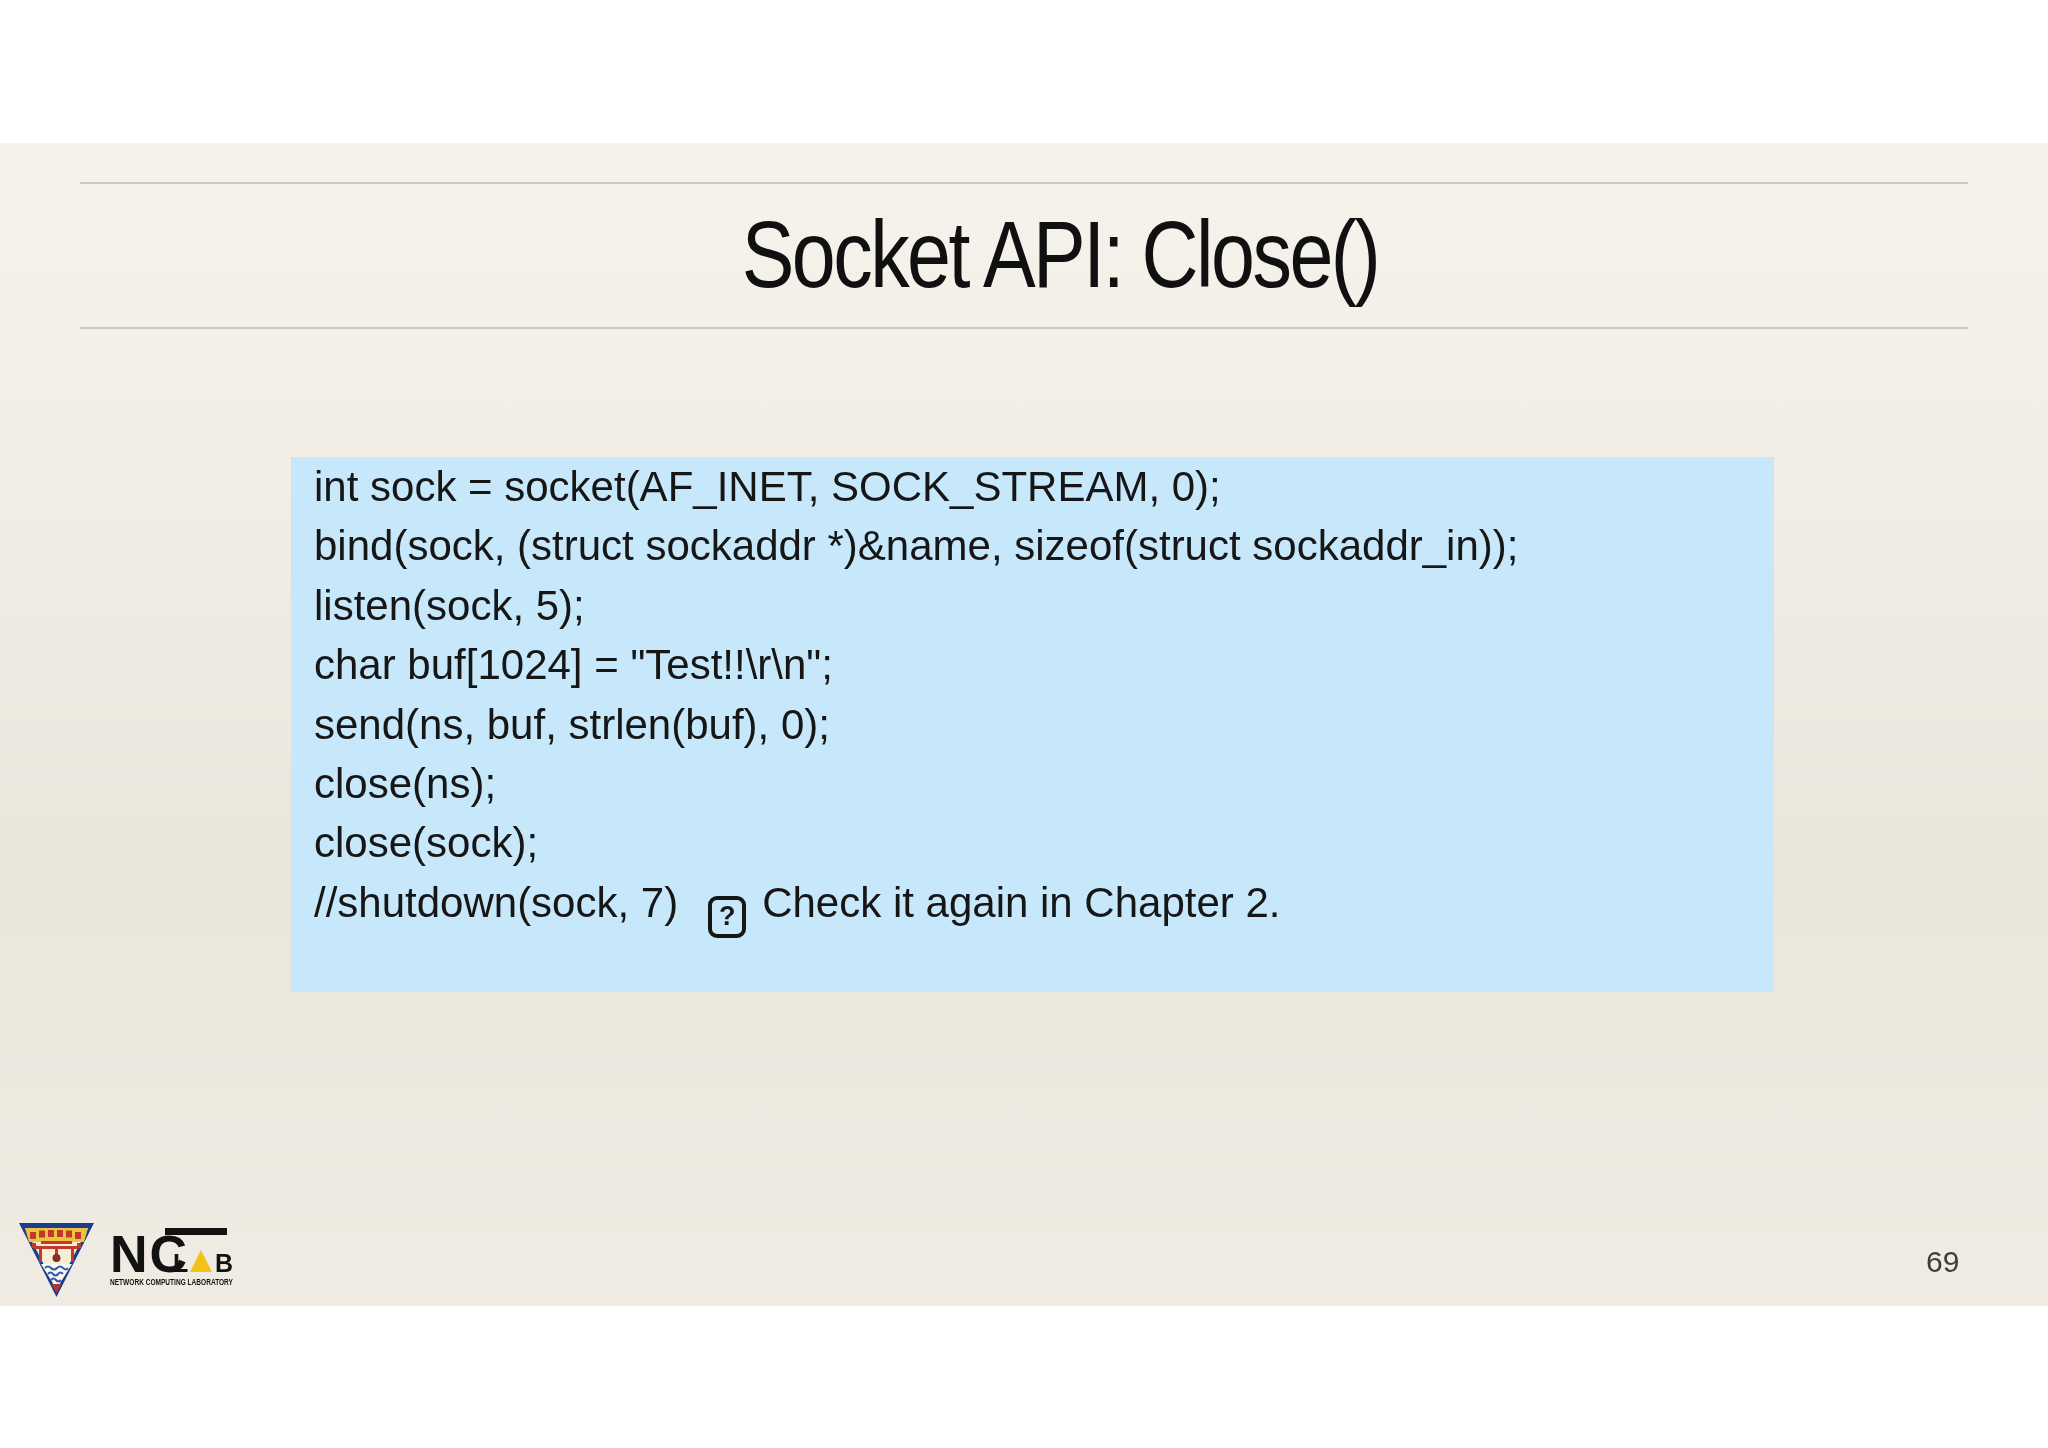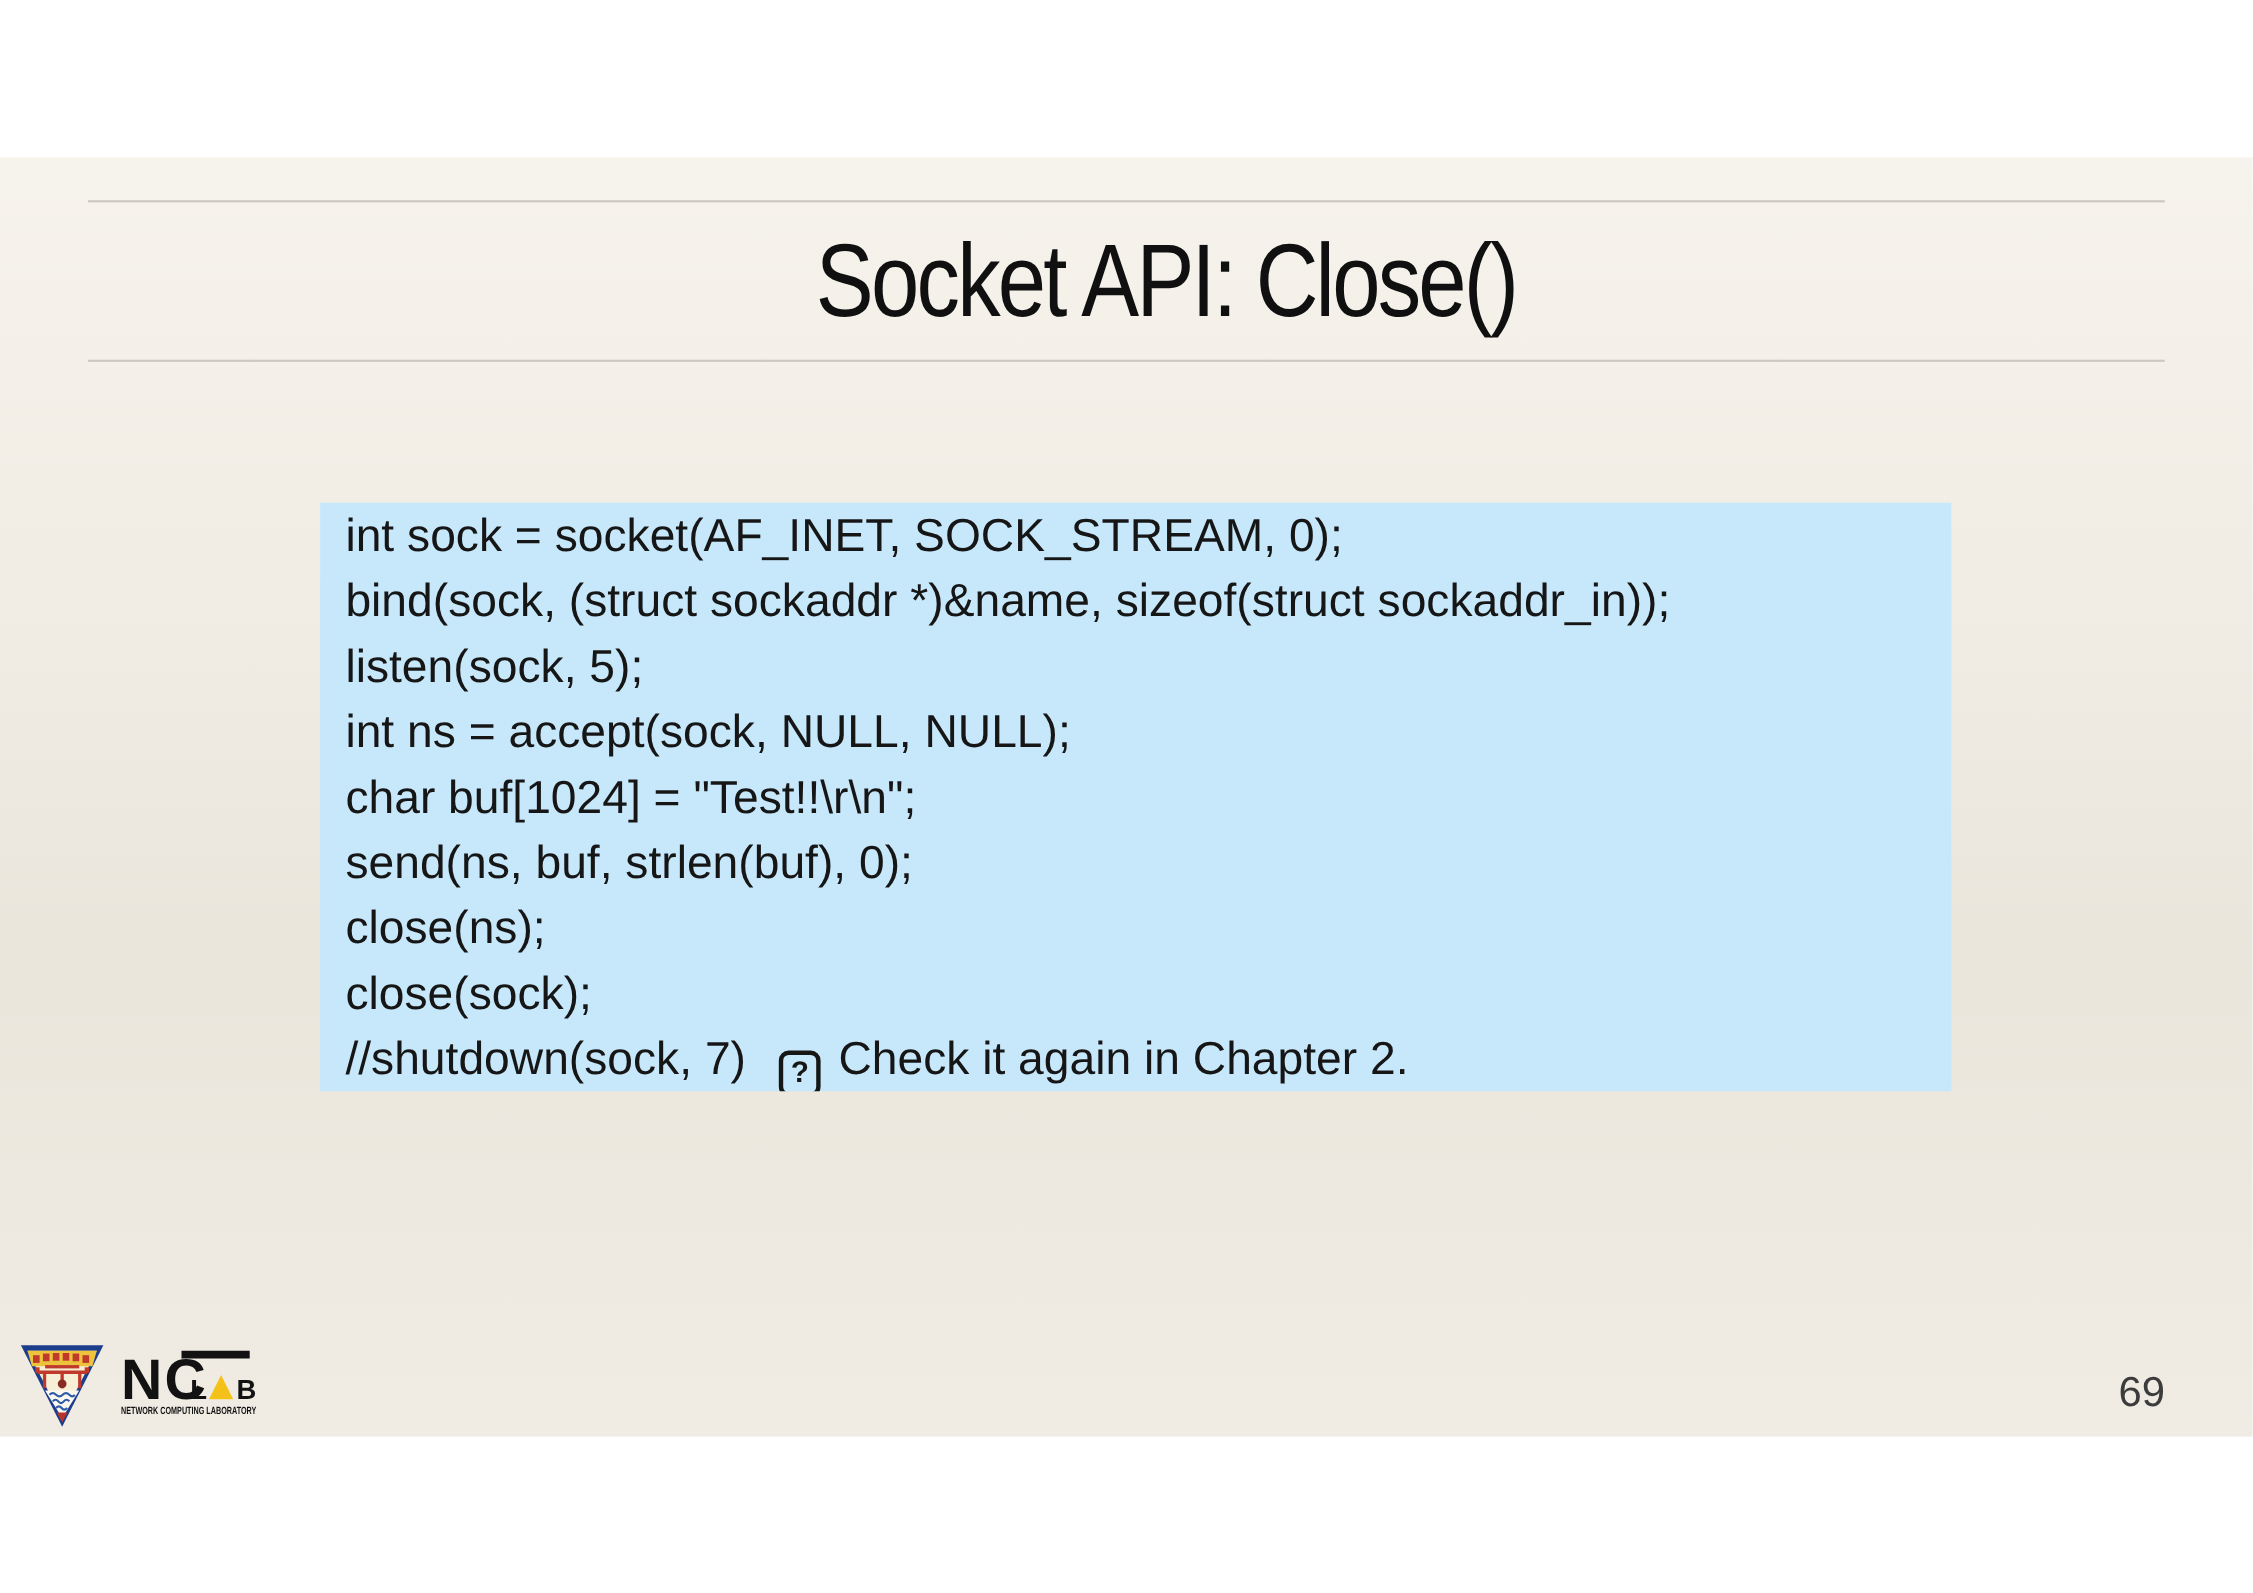--- a/index.html
+++ b/index.html
@@ -58,21 +58,21 @@
     border-radius: 9px;
     font-size: 27px;
     font-weight: bold;
     text-align: center;
     line-height: 32px;
     vertical-align: -8px;
     margin: 0 16px 0 30px;
   }
   .pagenum {
     position: absolute; left: 1926px; top: 1104px;
-    font-size: 38px; line-height: 1;
+    font-size: 30px; line-height: 1;
     color: #3c3c3c;
   }
   .logo {
     position: absolute; left: 15px; top: 1072px;
     width: 230px; height: 90px;
   }
 </style>
 </head>
 <body>
 
@@ -83,21 +83,20 @@
   <div class="title-wrap">
     <span class="title">Socket API: Close()</span>
   </div>
 
   <div class="rule rule-bottom"></div>
 
   <div class="codebox">
     <div class="cline">int sock = socket(AF_INET, SOCK_STREAM, 0);</div>
     <div class="cline">bind(sock, (struct sockaddr *)&amp;name, sizeof(struct sockaddr_in));</div>
     <div class="cline">listen(sock, 5);</div>
-    <div class="cline">int ns = accept(sock, NULL, NULL);</div>
     <div class="cline">char buf[1024] = "Test!!\r\n";</div>
     <div class="cline">send(ns, buf, strlen(buf), 0);</div>
     <div class="cline">close(ns);</div>
     <div class="cline">close(sock);</div>
     <div class="cline"><span>//shutdown(sock, 7)</span><span class="glyphbox">?</span><span>Check it again in Chapter 2.</span></div>
   </div>
 
   <svg class="logo" viewBox="0 0 230 90" xmlns="http://www.w3.org/2000/svg">
 
     <g>

